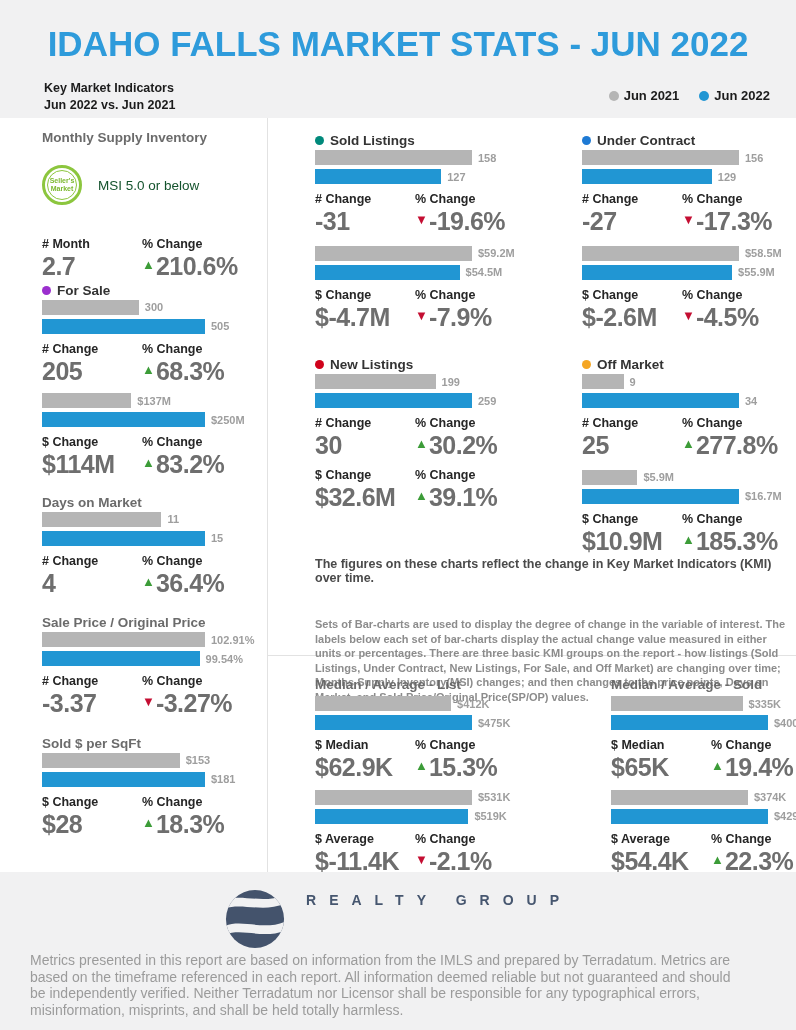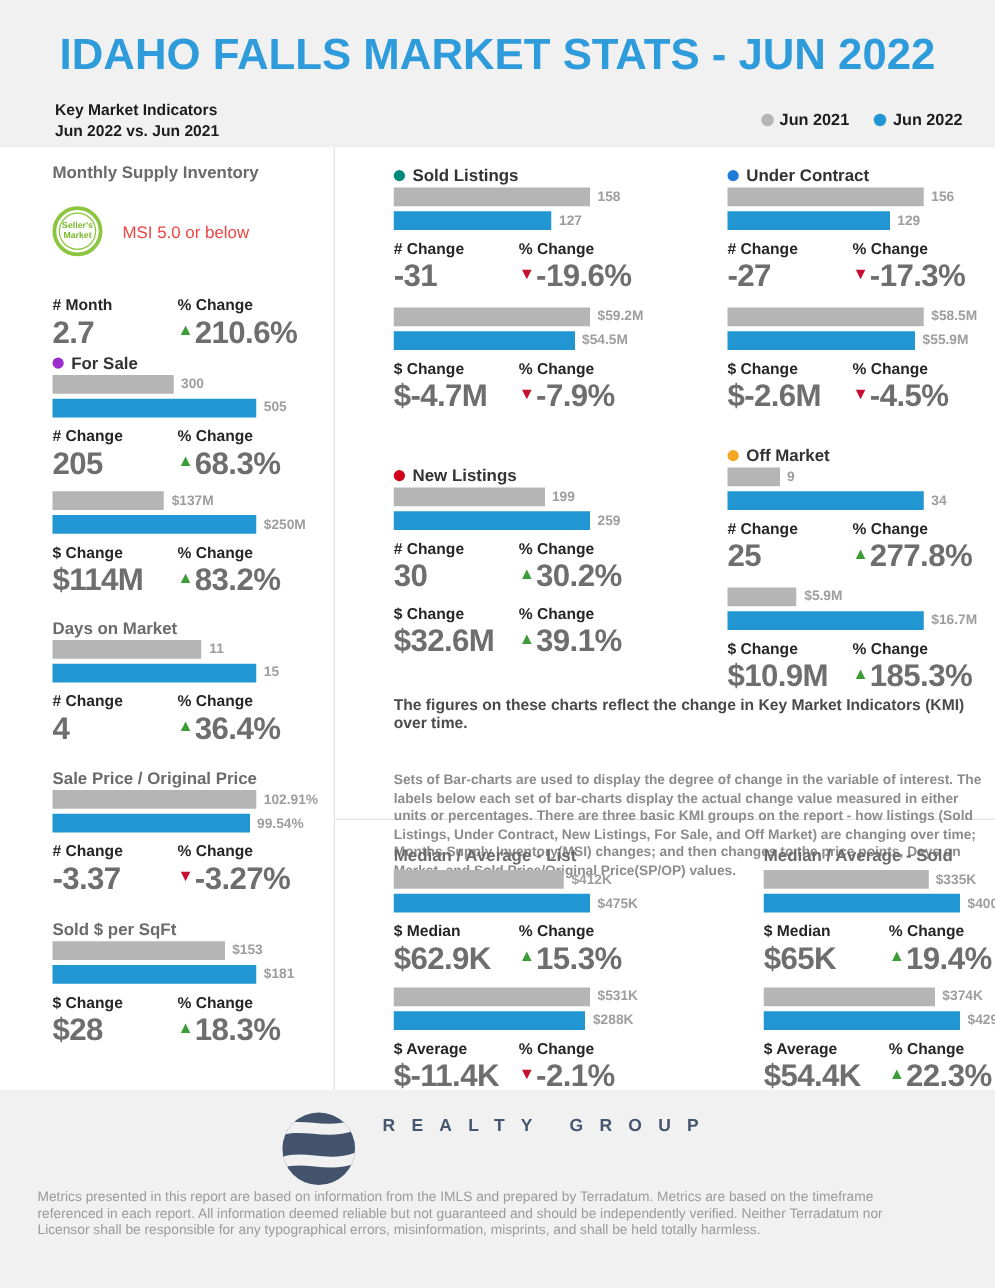--- a/index.html
+++ b/index.html
@@ -38,21 +38,21 @@
   .median-b  { position:absolute; left:611px; top:559px; width:214px; }
 
   .kmi-head { font-size:13.5px; font-weight:bold; color:#6b6b6b; margin-bottom:2px; }
   .kmi-head.dotted { color:#333; display:flex; align-items:center; }
   .hdot { width:9px; height:9px; border-radius:50%; display:inline-block; margin-right:6px; flex:none; }
 
   .badge-row { display:flex; align-items:center; gap:16px; }
   .badge { position:relative; width:40px; height:40px; border:3px solid #8CC63E; border-radius:50%; flex:none; }
   .badge-inner { position:absolute; inset:2px; border:1px solid #8CC63E; border-radius:50%; display:flex; flex-direction:column; align-items:center; justify-content:center; }
   .badge-inner span { font-size:7px; font-weight:bold; color:#7CB82F; line-height:1.15; }
-  .msi-note { font-size:13.5px; color:#ef4444; }
+  .msi-note { font-size:13.5px; color:#14532d; }
 
   .bar-row { display:flex; align-items:center; height:15px; margin-bottom:4px; white-space:nowrap; }
   .col-left .bar-row { width:163px; }
   .col-mid .bar-row, .col-right .bar-row, .median-a .bar-row, .median-b .bar-row { width:157px; }
   .bar { height:15px; flex:none; }
   .bar.prev { background:#B5B5B5; }
   .bar.curr { background:#2196D3; }
   .bar-label { font-size:11px; font-weight:bold; color:#9e9e9e; margin-left:6px; }
 
   .stat-row { display:flex; margin-top:8px; }
@@ -69,21 +69,21 @@
   .desc-body { font-size:11px; color:#8c8c8c; line-height:1.32; font-weight:bold;margin-top:32px; }
 
   .footer { position:absolute; left:0; top:872px; width:796px; height:158px; background:#f1f1f2; }
   .logo-row { display:flex; align-items:flex-start; justify-content:center; gap:14px; margin-top:16px; }
   .logo-text { display:flex; flex-direction:column; }
   .brand { font-size:46px; font-weight:bold; color:#3A4B64; letter-spacing:-1px; line-height:1; }
   .brand sup { font-size:12px; letter-spacing:0; }
   .brand-sub { font-size:14px; font-weight:bold; color:#46566F; letter-spacing:13px; margin-top:4px; padding-left:6px; }
   .foot-text { margin:10px 0 0 30px; font-size:10.5px; line-height:1.22; color:#1c1c1c; }
   .foot-link { color:#4A90D9; text-decoration:none; }
-  .foot-disclaimer { margin:2px 0 0 30px; width:712px; font-size:11px; line-height:1.18; color:#9b9b9b; }
+  .foot-disclaimer { margin:2px 0 0 30px; width:712px; font-size:14px; line-height:1.18; color:#9b9b9b; }
 </style>
 </head>
 <body>
 
 <div class="page-title">IDAHO FALLS MARKET STATS - JUN 2022</div>
 
 <div class="subheader">
   <div>Key Market Indicators</div>
   <div>Jun 2022 vs. Jun 2021</div>
 </div>
@@ -289,21 +289,21 @@
           <div class="stat-label">$ Change</div>
           <div class="stat-value"><span>$-4.7M</span></div>
         </div>
         <div class="stat-cell">
           <div class="stat-label">% Change</div>
           <div class="stat-value"><span class="tri down">▼</span><span>-7.9%</span></div>
         </div>
       </div>
     </div>
 
-    <div style="margin-top:42px">
+    <div style="margin-top:26px">
       <div class="kmi-head dotted">
         <span class="hdot" style="background-color: rgb(208, 2, 27);"></span>
         <span>New Listings</span>
       </div>
       <div>
         <div class="bar-row">
           <div class="bar prev" style="width: 76.8%;"></div>
           <span class="bar-label">199</span>
         </div>
         <div class="bar-row">
@@ -458,21 +458,21 @@
         <div class="stat-value"><span class="tri up">▲</span><span>15.3%</span></div>
       </div>
     </div>
     <div style="margin-top:8px">
       <div class="bar-row">
         <div class="bar prev" style="width: 100%;"></div>
         <span class="bar-label">$531K</span>
       </div>
       <div class="bar-row">
         <div class="bar curr" style="width: 97.7%;"></div>
-        <span class="bar-label">$288K</span>
+        <span class="bar-label">$519K</span>
       </div>
     </div>
     <div class="stat-row">
       <div class="stat-cell">
         <div class="stat-label">$ Average</div>
         <div class="stat-value"><span>$-11.4K</span></div>
       </div>
       <div class="stat-cell">
         <div class="stat-label">% Change</div>
         <div class="stat-value"><span class="tri down">▼</span><span>-2.1%</span></div>

